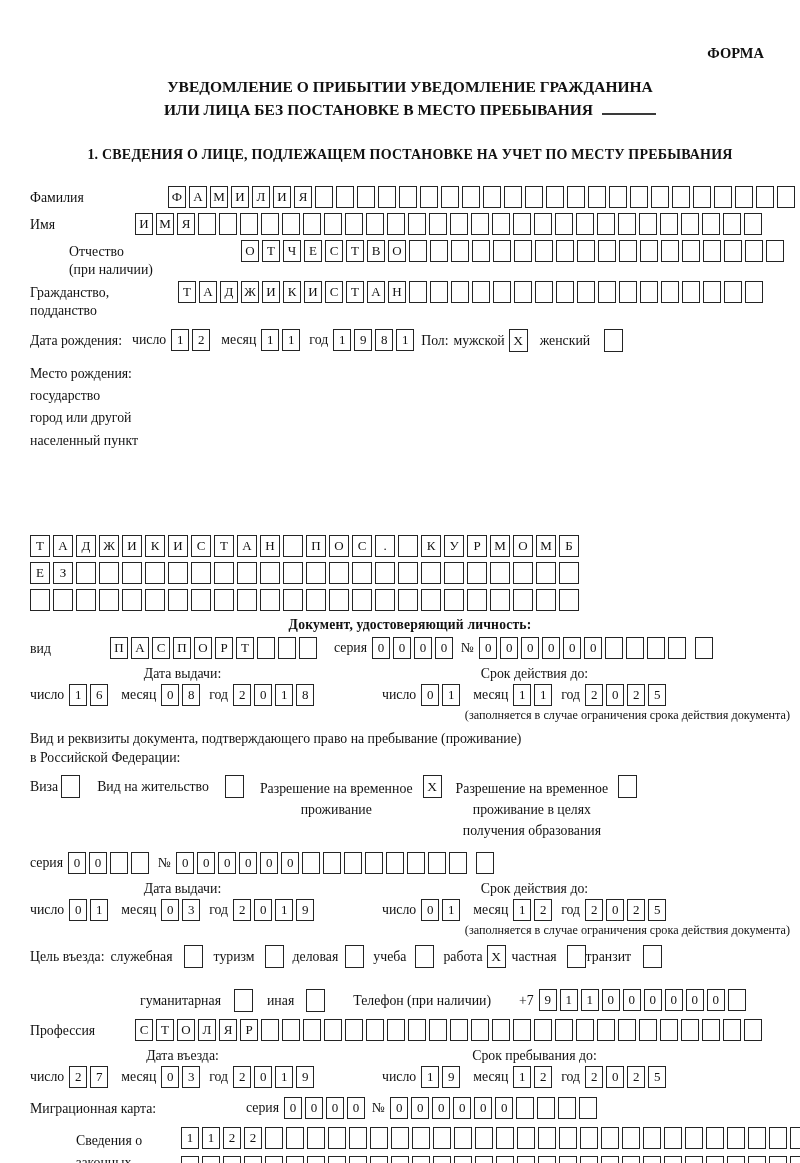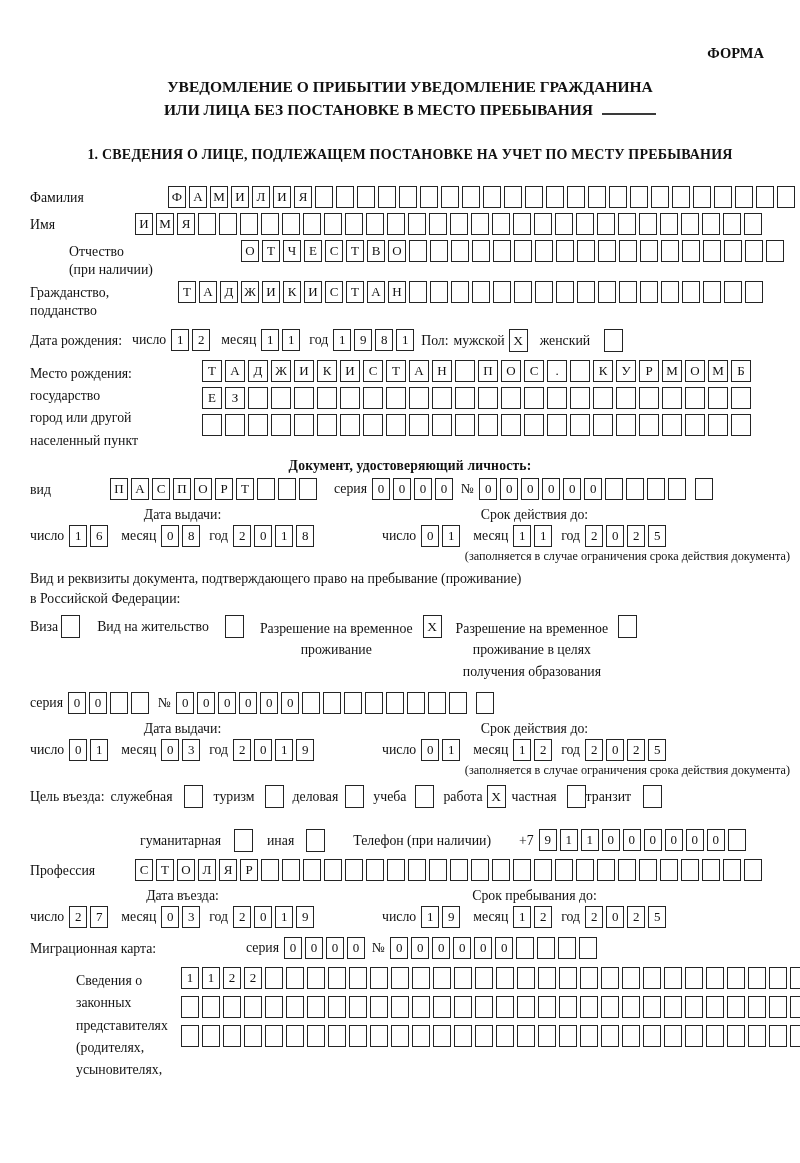--- a/index.html
+++ b/index.html
@@ -217,21 +217,21 @@
         <span class="cell">8</span>
         <span class="cell">1</span>
       </span>
     <span class="lbl pt" style="margin-left:4px;">Пол:</span>
     <span class="lbl pt" style="margin-left:5px;">мужской</span>
     <span class="box" style="margin-left:4px;">X</span>
     <span class="lbl pt" style="margin-left:12px;">женский</span>
     <span class="box" style="margin-left:14px;"></span>
   </div>
 
-  <div class="r" style="margin-top:8px;">
+  <div class="r" style="margin-top:8px;flex-direction:column;">
     <span class="lbl pt" style="flex:0 0 172px;line-height:1.6;">
       <span>Место рождения:</span><br>
       <span>государство</span><br>
       <span>город или другой</span><br>
       <span>населенный пункт</span>
     </span>
     <span>
       <span class="cells wide">
           <span class="cell">Т</span>
           <span class="cell">А</span>

